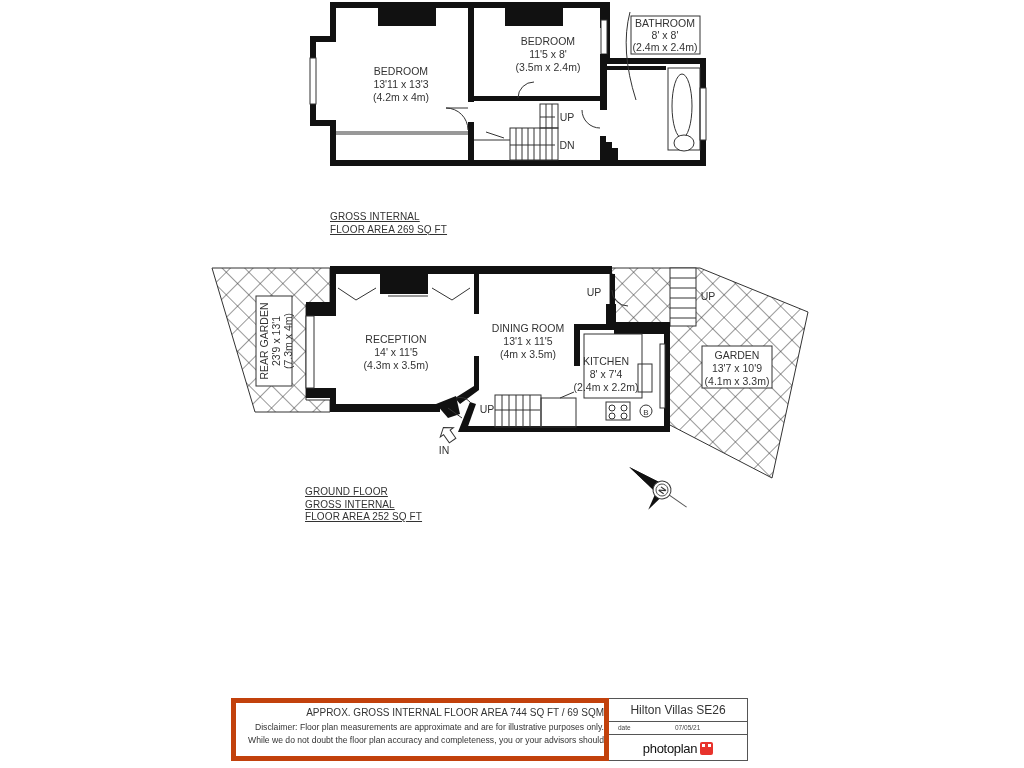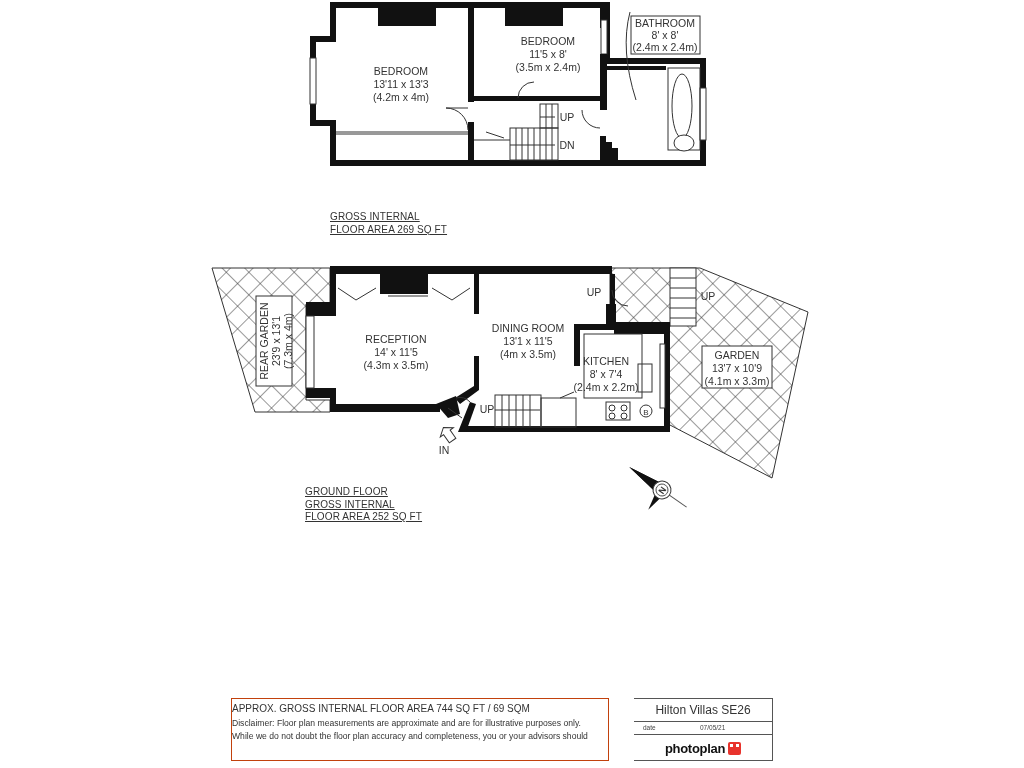--- a/index.html
+++ b/index.html
@@ -1,29 +1,29 @@
 <!DOCTYPE html>
 <html><head>
   <meta charset="utf-8">
   <style>
     html, body { margin: 0; padding: 0; background: #ffffff; }
     body { width: 1024px; height: 768px; position: relative; overflow: hidden; font-family: "Liberation Sans", sans-serif; color: #222; }
     svg.plan { position: absolute; left: 0; top: 0; width: 1024px; height: 768px; }
     .lbl { font-family: "Liberation Sans", sans-serif; font-size: 10.5px; fill: #333; text-anchor: middle; }
     .note { position: absolute; font-size: 10px; line-height: 12.5px; color: #333; letter-spacing: 0.1px; text-decoration: underline; }
-    .footer { position: absolute; left: 231px; top: 698px; width: 378px; height: 63px; border: 1px solid #c2410c; box-sizing: border-box; text-align: left; }
+    .footer { position: absolute; left: 231px; top: 698px; width: 378px; height: 63px; border: 5px solid #c2410c; box-sizing: border-box; text-align: right; }
     .footer .hdr { font-size: 10px; margin-top: 4px; color: #333; }
     .footer .disc { font-size: 8.6px; line-height: 13px; color: #333; margin-top: 3px; }
-    .side { position: absolute; left: 634px; top: 698px; width: 139px; height: 63px; border: 1px solid #555; border-left: none; box-sizing: border-box; }
+    .side { position: absolute; left: 609px; top: 698px; width: 139px; height: 63px; border: 1px solid #555; border-left: none; box-sizing: border-box; }
     .side .row1 { height: 22px; border-bottom: 1px solid #555; font-size: 12px; text-align: center; line-height: 22px; color: #333; }
     .side .row2 { height: 12px; border-bottom: 1px solid #555; font-size: 6.5px; line-height: 12px; color: #444; position: relative; }
     .side .row2 .dl { position: absolute; left: 9px; }
     .side .row2 .dv { position: absolute; left: 66px; }
     .side .row3 { height: 27px; display: flex; align-items: center; justify-content: center; gap: 3px; }
-    .logo-text { font-weight: bold; font-size: 13px; color: #111; letter-spacing: -0.3px; }
+    .logo-text { font-weight: normal; font-size: 13px; color: #111; letter-spacing: -0.3px; }
     .logo-mark { width: 13px; height: 13px; background: #e8332c; border-radius: 2px; position: relative; }
     .logo-mark::before, .logo-mark::after { content: ""; position: absolute; top: 2px; width: 3px; height: 3px; background: #fff; }
     .logo-mark::before { left: 2px; } .logo-mark::after { right: 2px; }
   </style>
 </head>
 <body>
 
 <svg class="plan" viewBox="0 0 1024 768" xmlns="http://www.w3.org/2000/svg">
   <defs>
     <pattern id="hatch" width="16" height="16" patternUnits="userSpaceOnUse" patternTransform="rotate(45)">

